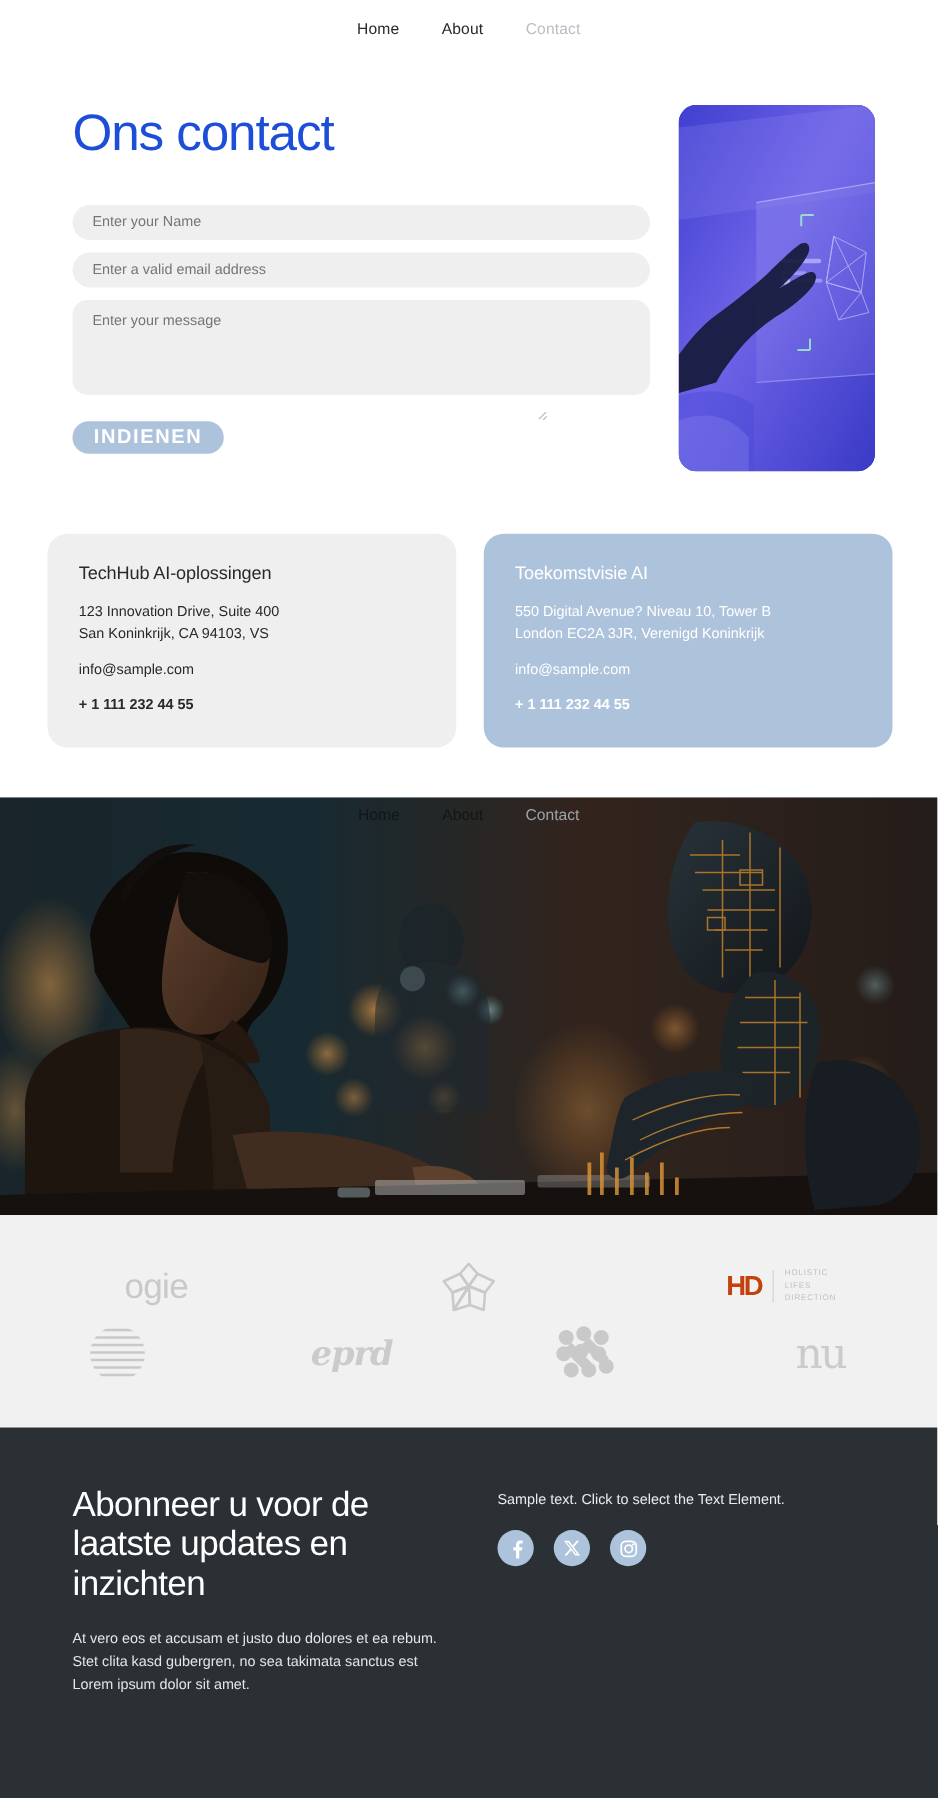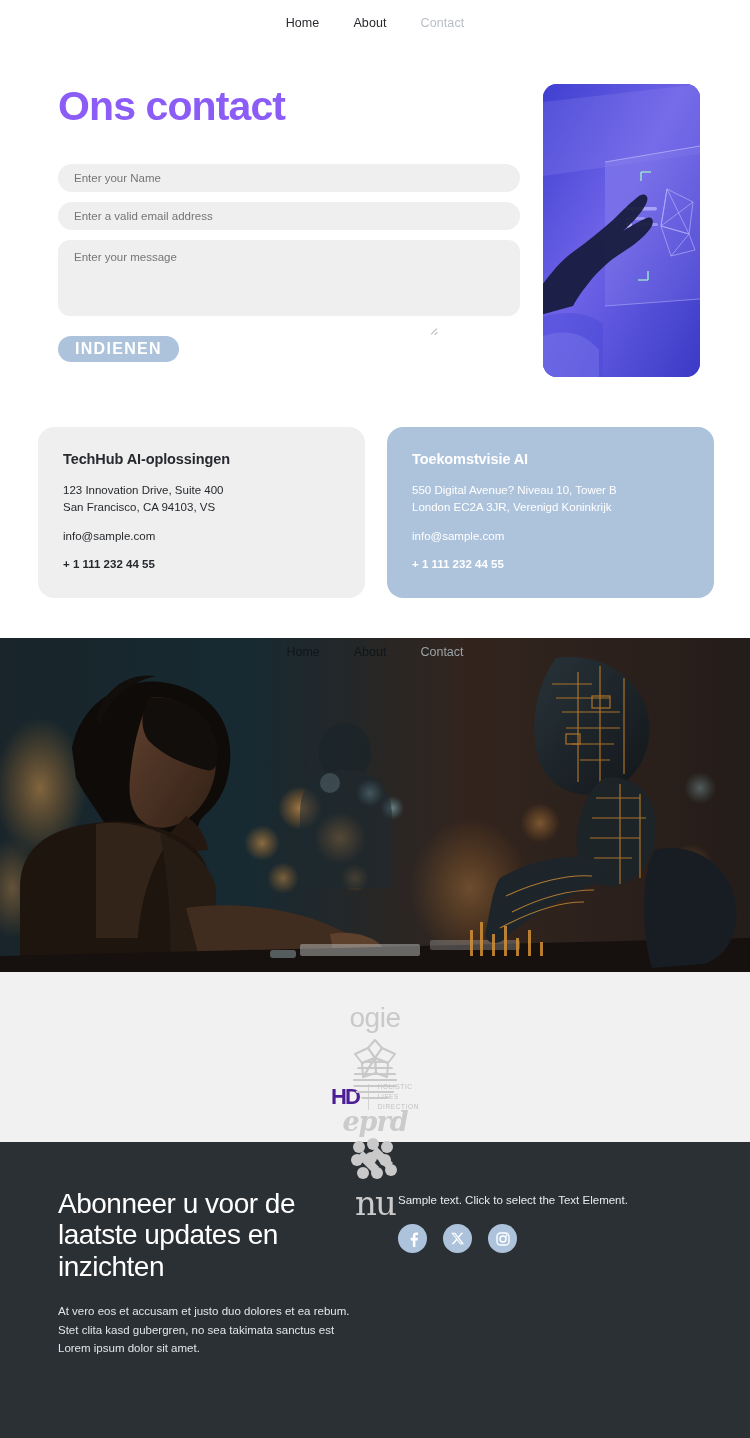--- a/index.html
+++ b/index.html
@@ -32,23 +32,23 @@
   
   .contact-wrap {
     display: flex;
     padding: 38px 40px 0 58px;
     gap: 22px;
   }
   .form-col { flex: 1 1 auto; max-width: 463px; }
   .page-title {
     font-size: 41px;
     line-height: 1.12;
-    font-weight: 700;
+    font-weight: 400;
     letter-spacing: -0.9px;
-    color: #8b5cf6;
+    color: #1d4ed8;
     margin-bottom: 34px;
   }
   .field {
     width: 462px;
     height: 28px;
     background: #efefef;
     border: none;
     border-radius: 16px;
     padding: 0 16px;
     font-size: 11.5px;
@@ -128,21 +128,21 @@
   .card {
     flex: 1 1 0;
     border-radius: 16px;
     padding: 24px 25px 28px 25px;
     min-height: 160px;
   }
   .card-light { background: #efefef; color: #26292d; }
   .card-blue  { background: #adc3dc; color: #ffffff; }
   .card-title {
     font-size: 14.5px;
-    font-weight: 700;
+    font-weight: 400;
     margin-bottom: 15px;
     letter-spacing: -0.1px;
   }
   .card-line {
     font-size: 11.5px;
     line-height: 1.45;
   }
   .card-gap { height: 13px; }
   .card-phone { font-size: 11.5px; font-weight: 700; }
 
@@ -176,21 +176,20 @@
   
   .logos {
     background: #f1f1f1;
     padding: 30px 0 32px 0;
   }
   .logo-row {
     display: flex;
     justify-content: space-around;
     align-items: center;
     height: 54px;
-    flex-direction: column;
   }
   .logo-cell {
     width: 168px;
     display: flex;
     align-items: center;
     justify-content: center;
     color: #c9c9c9;
   }
   .logo-word {
     font-size: 28px;
@@ -200,21 +199,21 @@
   }
   .logo-script {
     font-size: 27px;
     color: #cbcbcb;
     font-family: "DejaVu Serif", serif;
     font-style: italic;
     font-weight: 700;
     letter-spacing: -1px;
   }
   .hd-wrap { display: flex; align-items: center; gap: 9px; }
-  .hd-mark { font-size: 22px; font-weight: 700; color: #4c1d95; letter-spacing: -2px; }
+  .hd-mark { font-size: 22px; font-weight: 700; color: #c2410c; letter-spacing: -2px; }
   .hd-rule { width: 1px; height: 26px; background: #d4d4d4; }
   .hd-text { font-size: 6.5px; line-height: 1.5; color: #c1c1c1; letter-spacing: .6px; }
   .brighto-wrap { display: flex; flex-direction: column; align-items: center; gap: 3px; }
   .brighto-label { font-size: 9px; color: #c9c9c9; letter-spacing: .2px; }
   .nu-word {
     font-size: 34px;
     color: #cbcbcb;
     font-family: "DejaVu Serif", serif;
     font-weight: 400;
     letter-spacing: -2px;
@@ -316,21 +315,21 @@
       <path d="M0 233 C22 226 44 228 60 240 L60 293 L0 293 Z" fill="#4a4ad8" opacity=".45"></path>
       <path d="M0 252 C26 244 42 250 56 266 L56 293 L0 293 Z" fill="#8f8af0" opacity=".30"></path>
     </svg>
   </div>
 </section>
 
 <section class="cards">
   <div class="card card-light">
     <div class="card-title">TechHub AI-oplossingen</div>
     <div class="card-line">123 Innovation Drive, Suite 400</div>
-    <div class="card-line">San Francisco, CA 94103, VS</div>
+    <div class="card-line">San Koninkrijk, CA 94103, VS</div>
     <div class="card-gap"></div>
     <div class="card-line">info@sample.com</div>
     <div class="card-gap"></div>
     <div class="card-phone">+ 1 111 232 44 55</div>
   </div>
 
   <div class="card card-blue">
     <div class="card-title">Toekomstvisie AI</div>
     <div class="card-line">550 Digital Avenue? Niveau 10, Tower B</div>
     <div class="card-line">London EC2A 3JR, Verenigd Koninkrijk</div>

